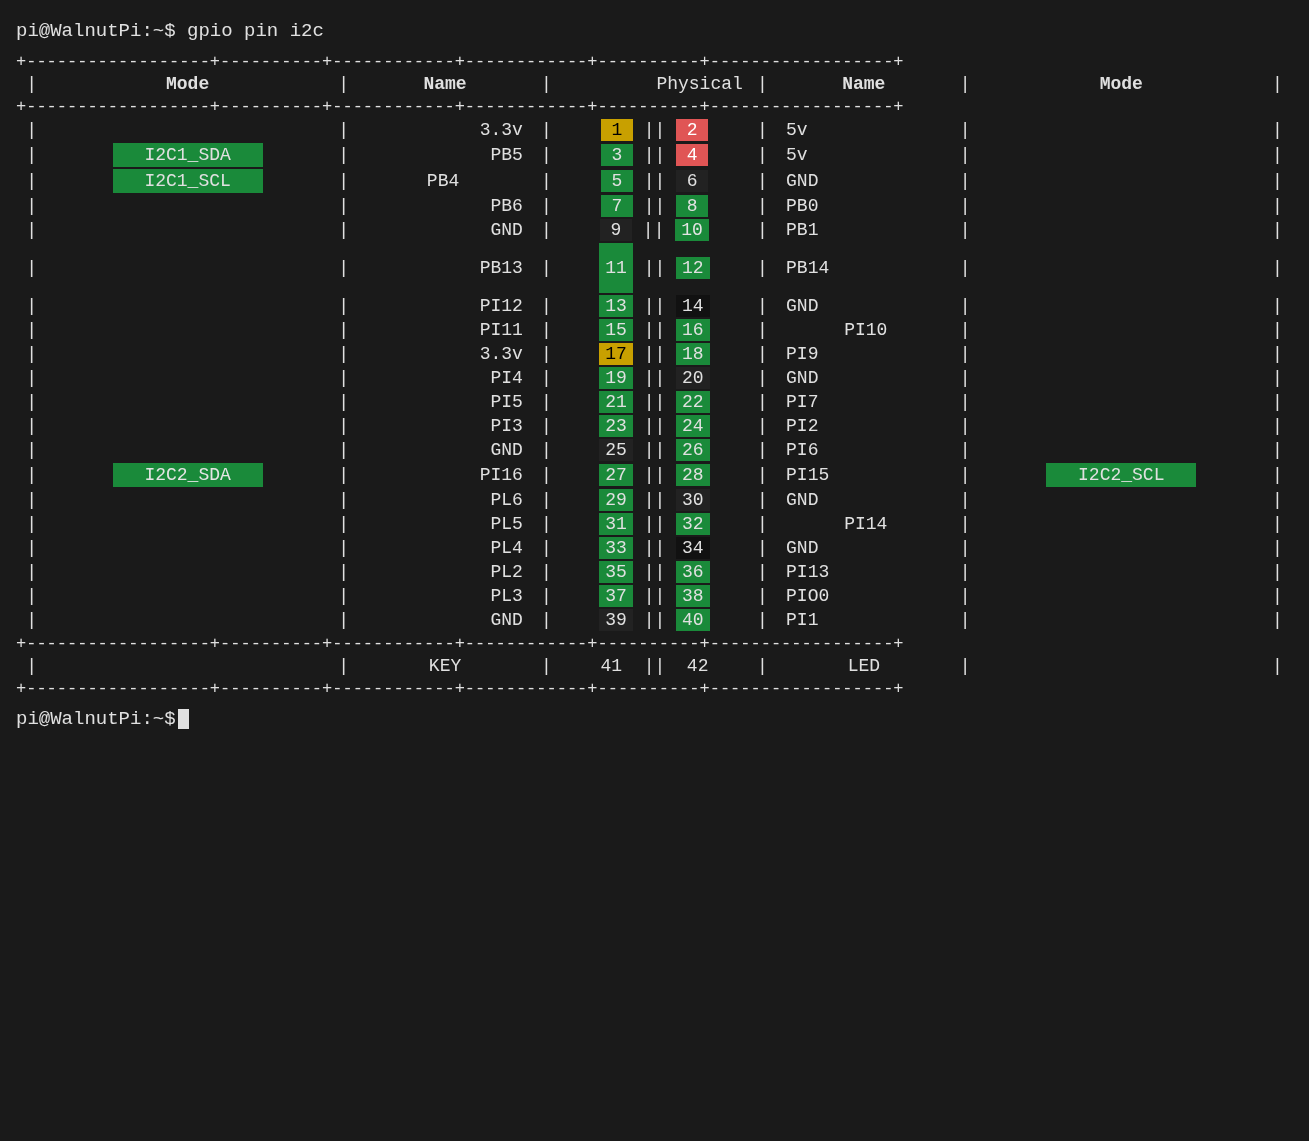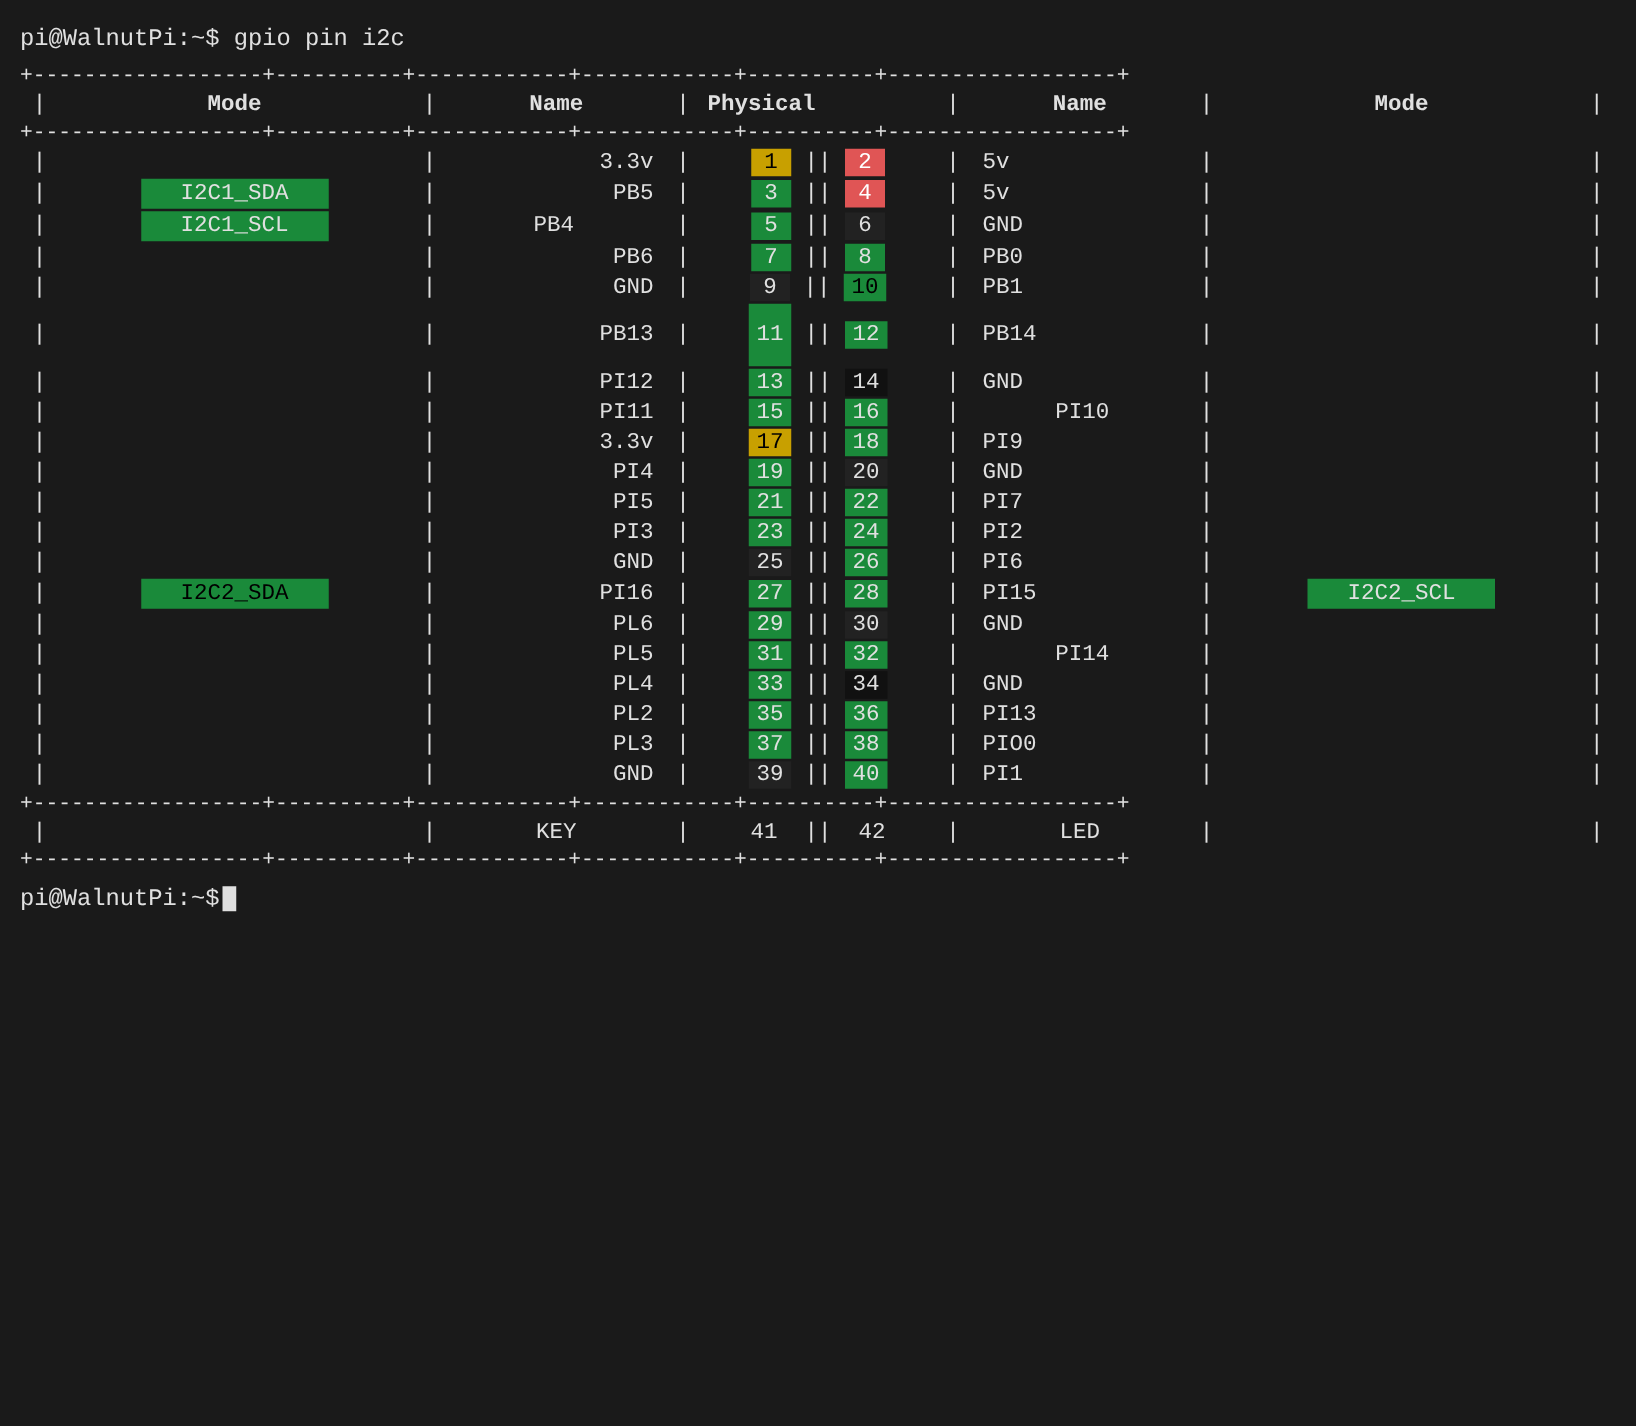--- a/index.html
+++ b/index.html
@@ -55,21 +55,21 @@
           +------------------+----------+------------+------------+----------+------------------+
         </td>
       </tr>
 
       <tr>
         <td style="width:20px; text-align:center;">|</td>
         <td style="width:180px; text-align:center; font-weight:bold;">Mode</td>
         <td style="width:20px; text-align:center;">|</td>
         <td style="width:110px; text-align:center; font-weight:bold;">Name</td>
         <td style="width:20px; text-align:center;">|</td>
-        <td style="width:90px; text-align:left; font-weight:bold;">Physical</td>
+        <td style="width:90px; text-align:right; font-weight:normal;">Physical</td>
         <td style="width:20px; text-align:center;">|</td>
         <td style="width:110px; text-align:center; font-weight:bold;">Name</td>
         <td style="width:20px; text-align:center;">|</td>
         <td style="width:180px; text-align:center; font-weight:bold;">Mode</td>
         <td style="width:20px; text-align:center;">|</td>
       </tr>
 
       <tr>
         <td colspan="12" style="color:#e0e0e0; font-size:17px; padding:2px 0; white-space:nowrap;">
           +------------------+----------+------------+------------+----------+------------------+
@@ -148,21 +148,21 @@
   </tr>
           <tr>
     <td style="text-align:center; width:20px;">|</td>
     <td style="text-align:center; width:180px;"><span style="color:#e0e0e0;"></span></td>
     <td style="text-align:center; width:20px;">|</td>
     <td style="text-align:right; width:110px; padding-right:8px;">GND</td>
     <td style="text-align:center; width:20px;">|</td>
     <td style="text-align:center; width:90px; white-space:nowrap;">
       <span style="background:#222; color:#e0e0e0; padding:1px 6px; display:inline-block; min-width:32px; text-align:center;">9</span>
       <span>||</span>
-      <span style="background:#1a8a3a; color:#000000; padding:1px 6px; display:inline-block; min-width:32px; text-align:center;">10</span>
+      <span style="background:#1a8a3a; color:#e5e5e5; padding:1px 6px; display:inline-block; min-width:32px; text-align:center;">10</span>
     </td>
     <td style="text-align:center; width:20px;">|</td>
     <td style="text-align:left; width:110px; padding-left:8px;">PB1</td>
     <td style="text-align:center; width:20px;">|</td>
     <td style="text-align:center; width:180px;"><span style="color:#e0e0e0;"></span></td>
     <td style="text-align:center; width:20px;">|</td>
   </tr>
           <tr>
     <td style="text-align:center; width:20px;">|</td>
     <td style="text-align:center; width:180px;"><span style="color:#e0e0e0;"></span></td>
@@ -294,21 +294,21 @@
       <span style="background:#1a8a3a; color:#e0e0e0; padding:1px 6px; display:inline-block; min-width:32px; text-align:center;">26</span>
     </td>
     <td style="text-align:center; width:20px;">|</td>
     <td style="text-align:left; width:110px; padding-left:8px;">PI6</td>
     <td style="text-align:center; width:20px;">|</td>
     <td style="text-align:center; width:180px;"><span style="color:#e0e0e0;"></span></td>
     <td style="text-align:center; width:20px;">|</td>
   </tr>
           <tr>
     <td style="text-align:center; width:20px;">|</td>
-    <td style="text-align:center; width:180px;"><span style="background:#1a8a3a; color:#000000; padding:2px 8px; display:inline-block; min-width:150px;">I2C2_SDA</span></td>
+    <td style="text-align:center; width:180px;"><span style="background:#1a8a3a; color:#e5e5e5; padding:2px 8px; display:inline-block; min-width:150px;">I2C2_SDA</span></td>
     <td style="text-align:center; width:20px;">|</td>
     <td style="text-align:right; width:110px; padding-right:8px;margin-top:31px;">PI16</td>
     <td style="text-align:center; width:20px;">|</td>
     <td style="text-align:center; width:90px; white-space:nowrap;">
       <span style="background:#1a8a3a; color:#e0e0e0; padding:1px 6px; display:inline-block; min-width:32px; text-align:center;">27</span>
       <span>||</span>
       <span style="background:#1a8a3a; color:#e0e0e0; padding:1px 6px; display:inline-block; min-width:32px; text-align:center;">28</span>
     </td>
     <td style="text-align:center; width:20px;">|</td>
     <td style="text-align:left; width:110px; padding-left:8px;">PI15</td>

